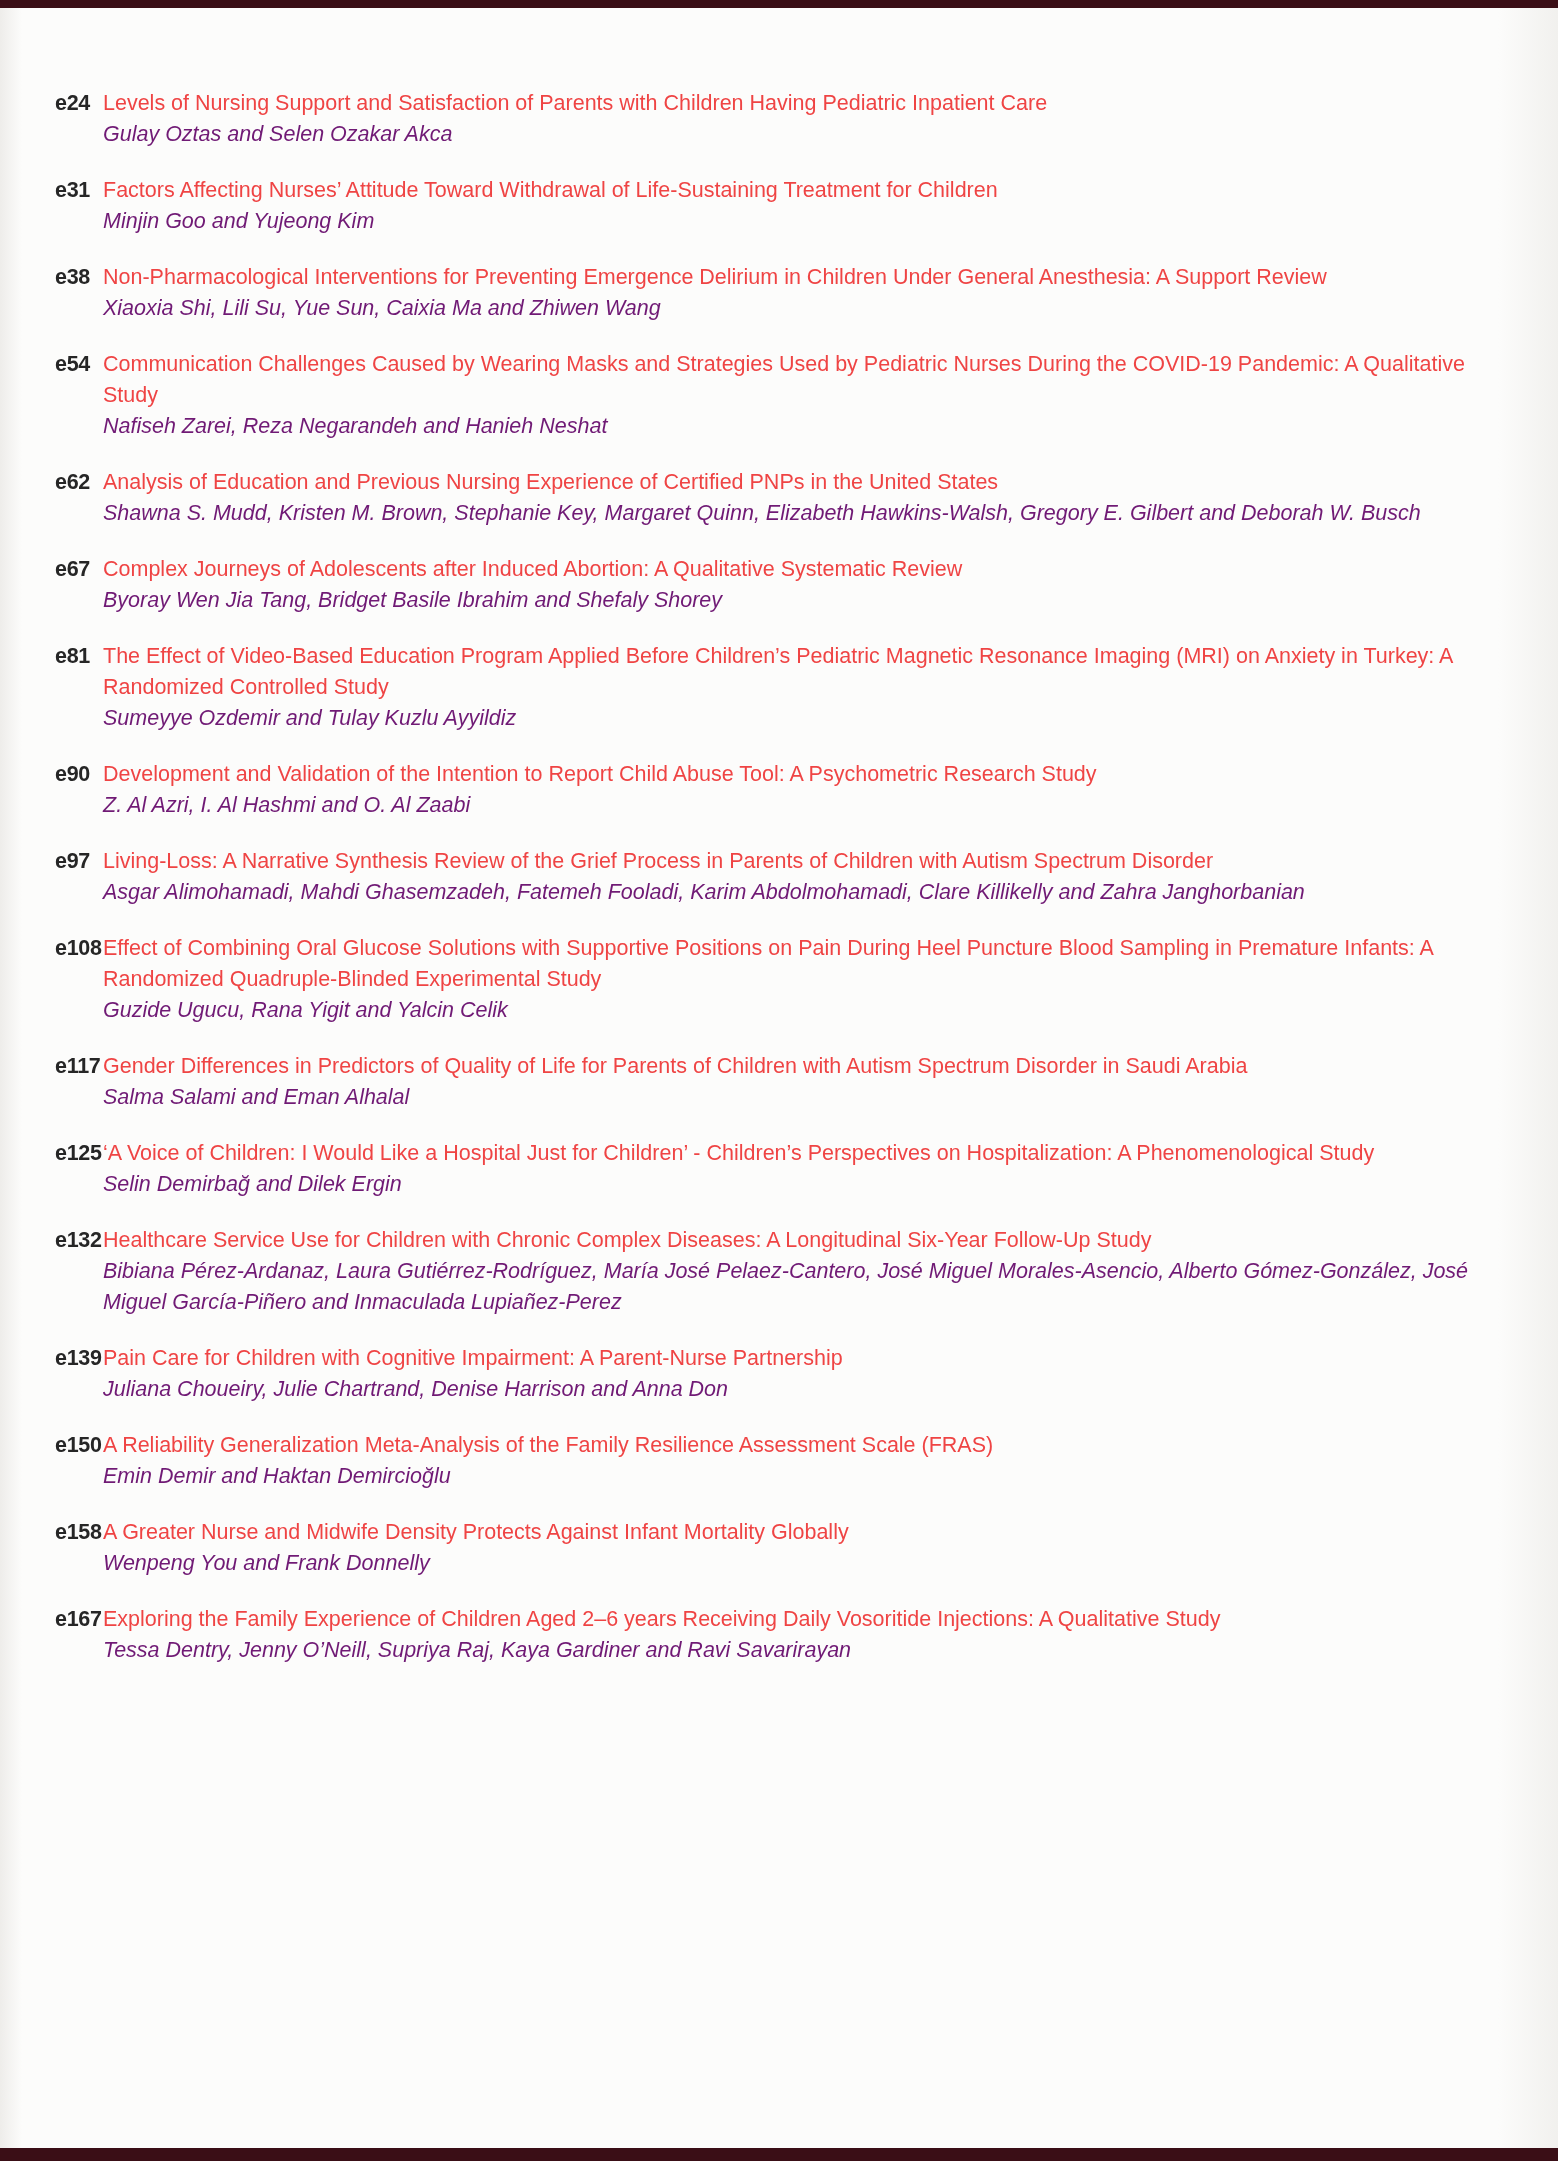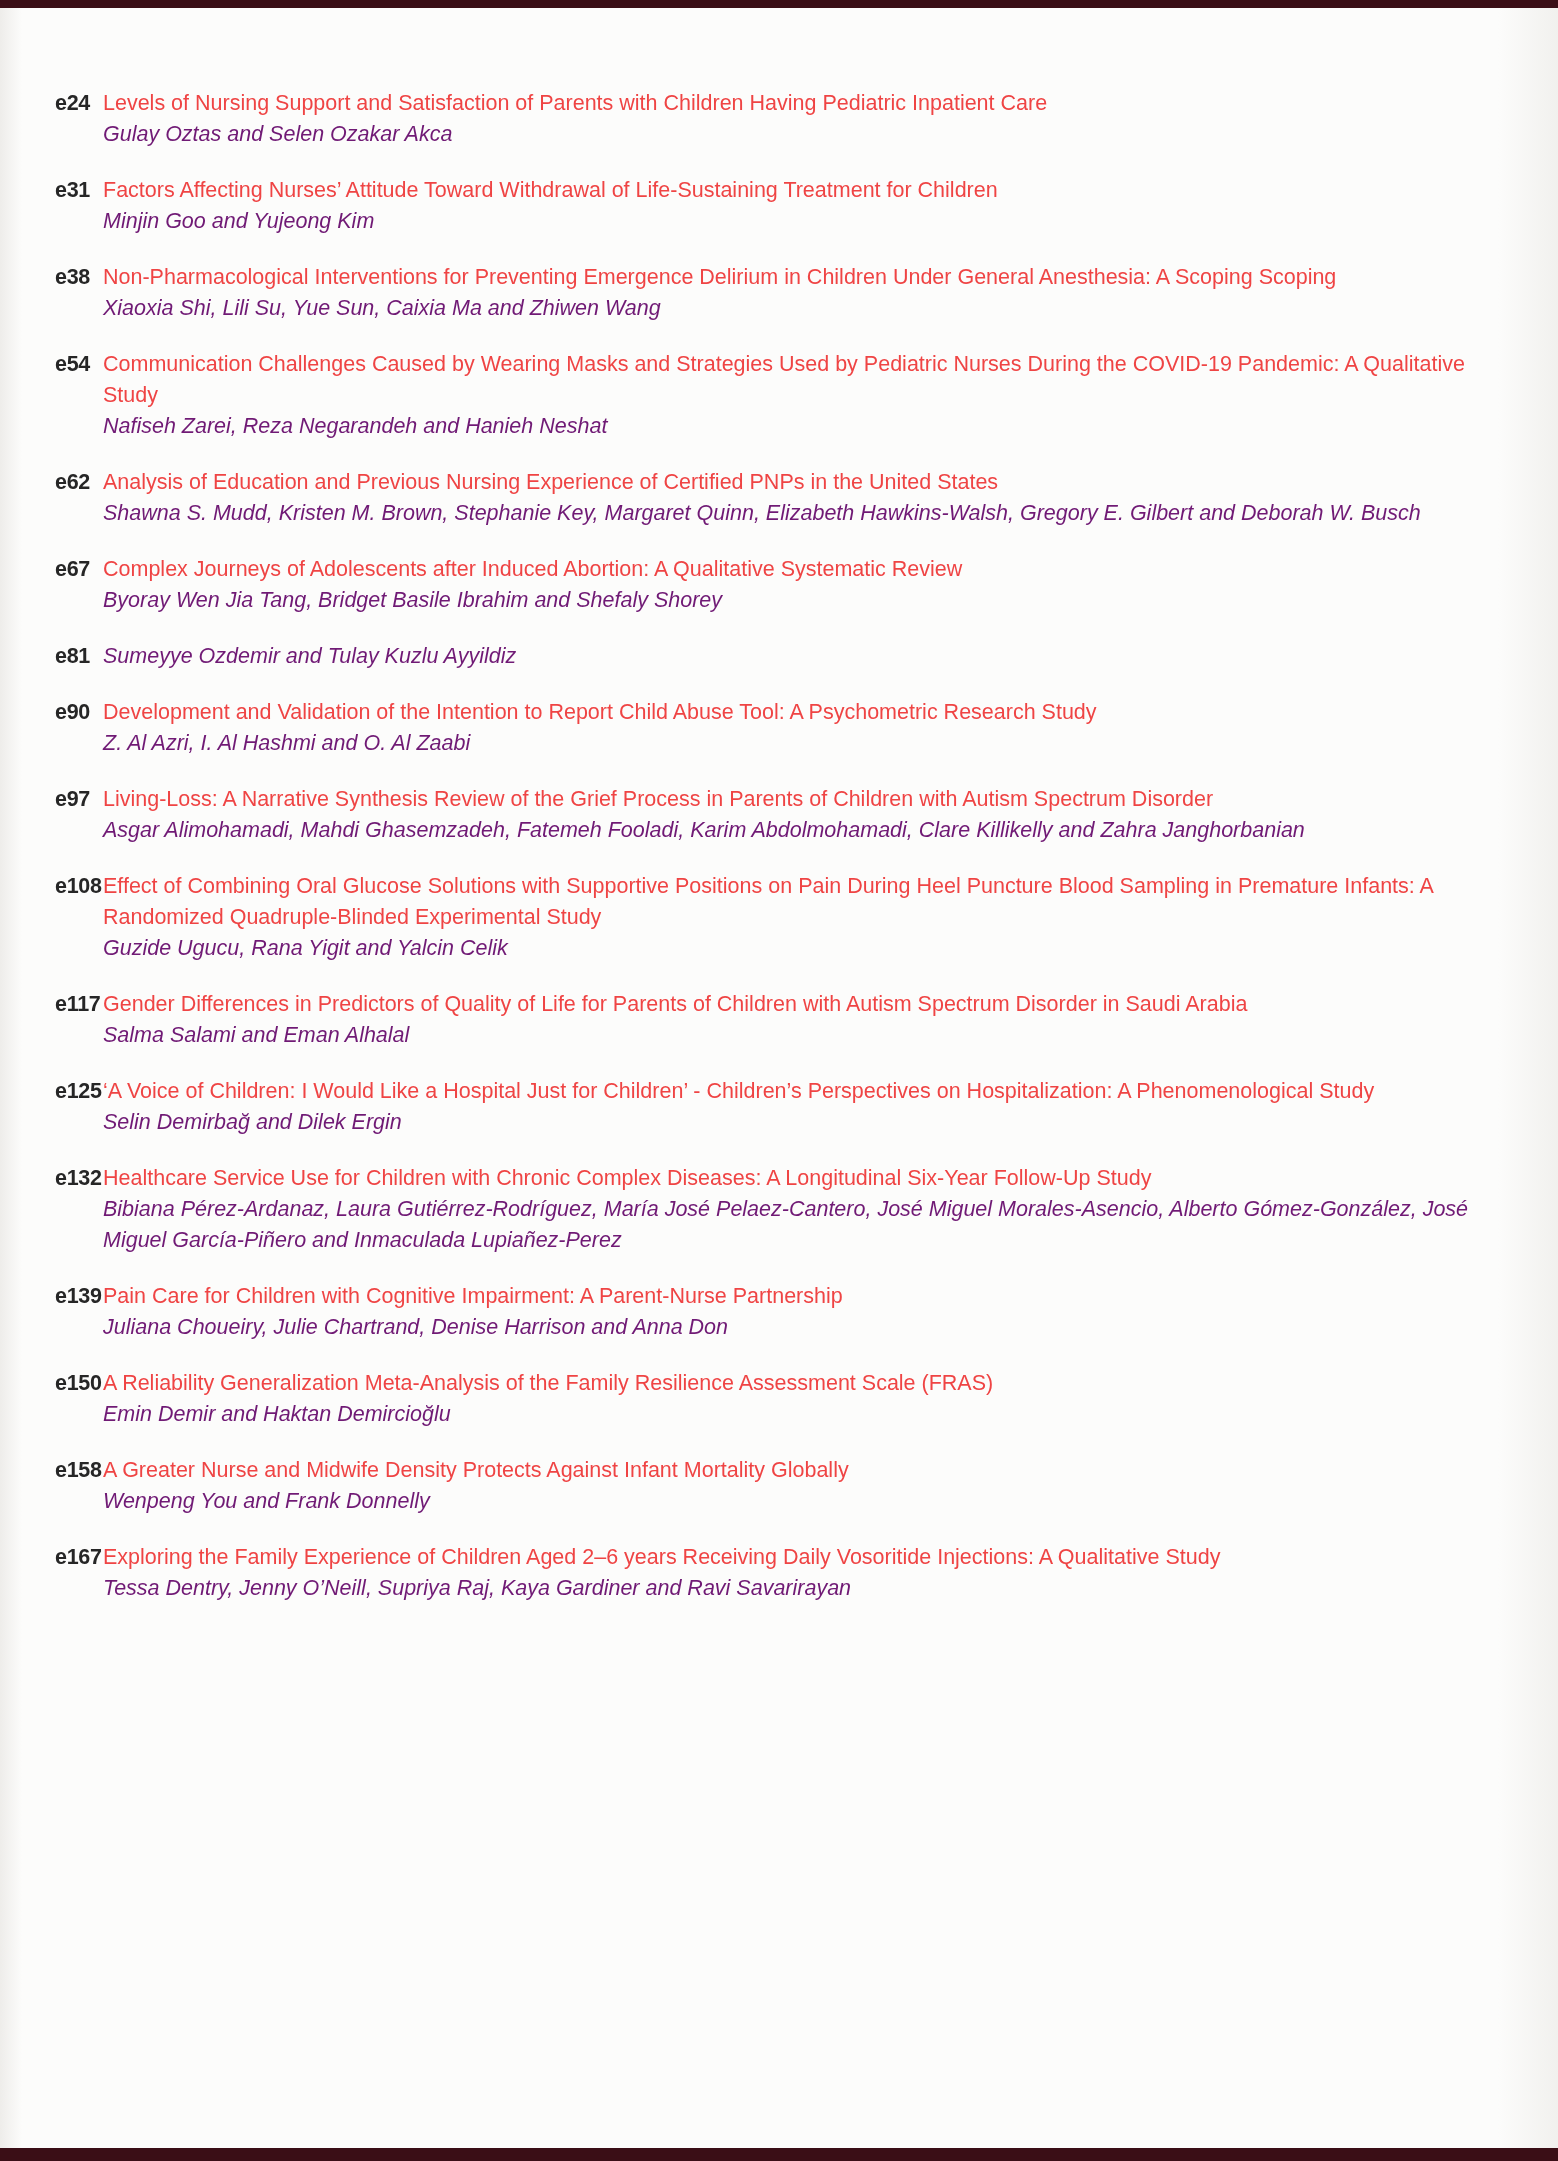--- a/index.html
+++ b/index.html
@@ -74,21 +74,21 @@
     <span class="code">e31</span>
     <div class="body">
       <div class="title">Factors Affecting Nurses’ Attitude Toward Withdrawal of Life-Sustaining Treatment for Children</div>
       <div class="authors">Minjin Goo and Yujeong Kim</div>
     </div>
   </article>
 
   <article class="entry">
     <span class="code">e38</span>
     <div class="body">
-      <div class="title">Non-Pharmacological Interventions for Preventing Emergence Delirium in Children Under General Anesthesia: A Scoping Scoping</div>
+      <div class="title">Non-Pharmacological Interventions for Preventing Emergence Delirium in Children Under General Anesthesia: A Support Review</div>
       <div class="authors">Xiaoxia Shi, Lili Su, Yue Sun, Caixia Ma and Zhiwen Wang</div>
     </div>
   </article>
 
   <article class="entry">
     <span class="code">e54</span>
     <div class="body">
       <div class="title">Communication Challenges Caused by Wearing Masks and Strategies Used by Pediatric Nurses During the COVID-19 Pandemic: A Qualitative Study</div>
       <div class="authors">Nafiseh Zarei, Reza Negarandeh and Hanieh Neshat</div>
     </div>
@@ -106,20 +106,21 @@
     <span class="code">e67</span>
     <div class="body">
       <div class="title">Complex Journeys of Adolescents after Induced Abortion: A Qualitative Systematic Review</div>
       <div class="authors">Byoray Wen Jia Tang, Bridget Basile Ibrahim and Shefaly Shorey</div>
     </div>
   </article>
 
   <article class="entry">
     <span class="code">e81</span>
     <div class="body">
+      <div class="title">The Effect of Video-Based Education Program Applied Before Children’s Pediatric Magnetic Resonance Imaging (MRI) on Anxiety in Turkey: A Randomized Controlled Study</div>
       <div class="authors">Sumeyye Ozdemir and Tulay Kuzlu Ayyildiz</div>
     </div>
   </article>
 
   <article class="entry">
     <span class="code">e90</span>
     <div class="body">
       <div class="title">Development and Validation of the Intention to Report Child Abuse Tool: A Psychometric Research Study</div>
       <div class="authors">Z. Al Azri, I. Al Hashmi and O. Al Zaabi</div>
     </div>

